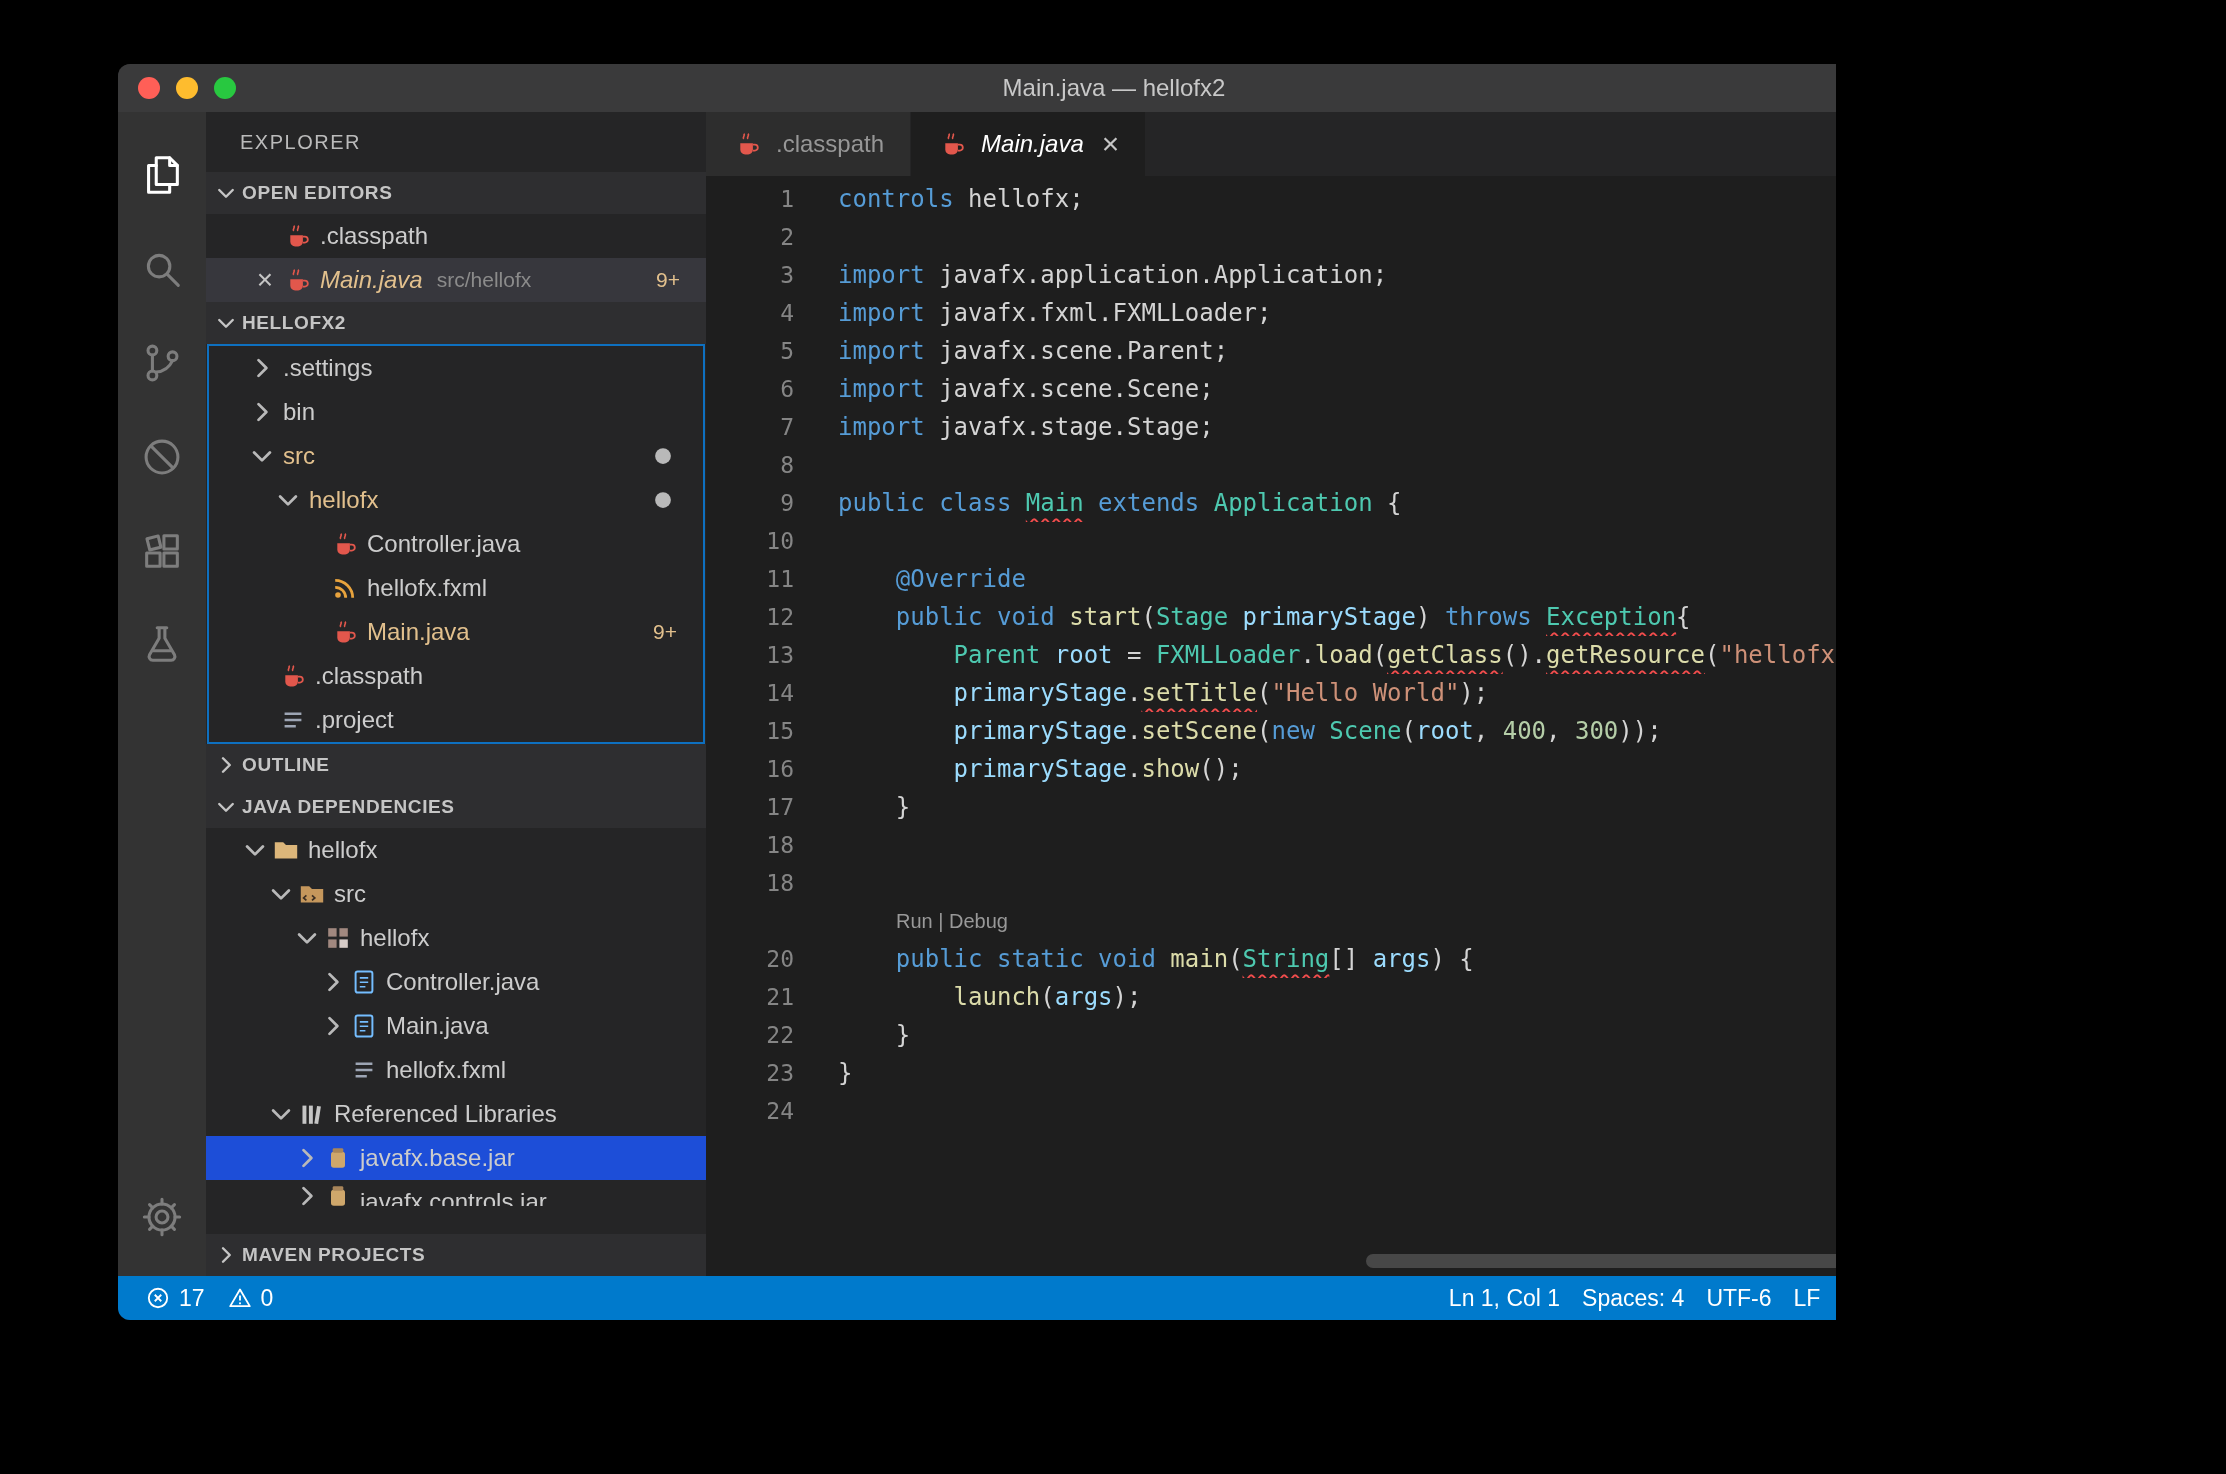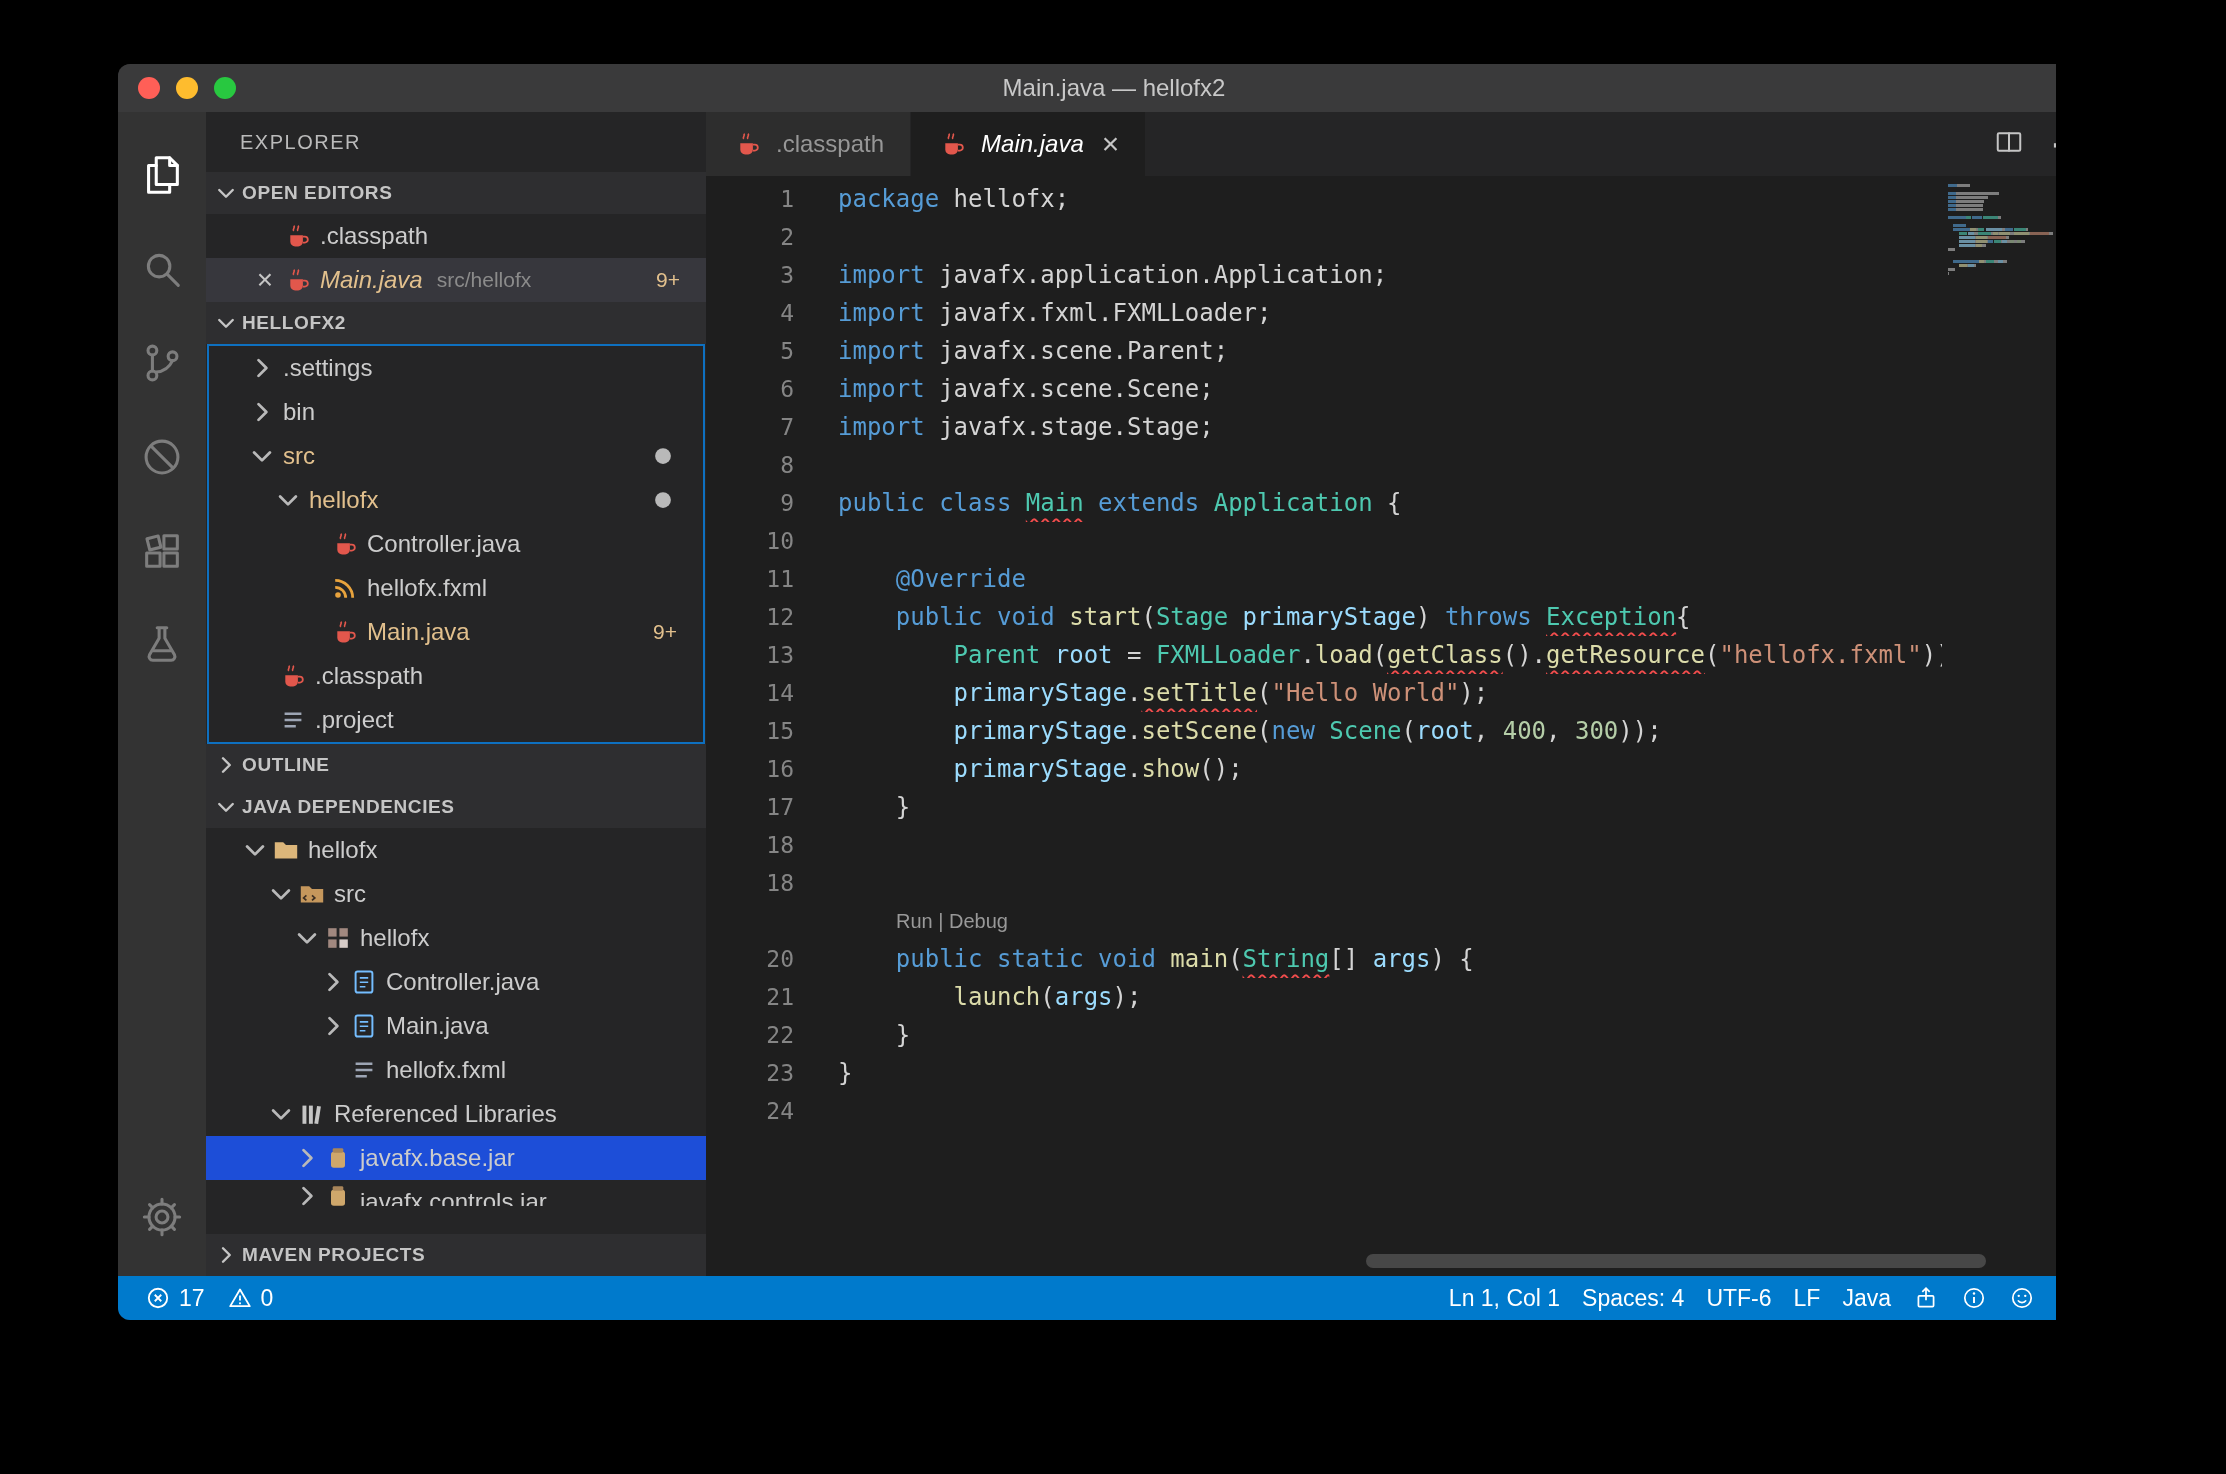--- a/index.html
+++ b/index.html
@@ -1,17 +1,17 @@
 <!DOCTYPE html>
 <html><head>
 <meta charset="utf-8">
 <style>
   *{margin:0;padding:0;box-sizing:border-box}
   html,body{background:#000;width:2226px;height:1474px}
-  .screen{position:relative;width:2056px;height:1474px;background:#000;overflow:hidden;
+  .screen{position:relative;width:1836px;height:1474px;background:#000;overflow:hidden;
           font-family:"Liberation Sans",sans-serif;}
   .window{position:absolute;left:118px;top:64px;width:1992px;height:1256px;border-radius:12px;
           overflow:hidden;background:#1e1e1e;display:flex;flex-direction:column;
           box-shadow:0 40px 120px rgba(0,0,0,.8)}
   
   .titlebar{height:48px;background:#3a3a3b;position:relative;display:flex;align-items:center;flex:0 0 auto}
   .traffic{display:flex;gap:16px;padding-left:20px;z-index:2}
   .tl{width:22px;height:22px;border-radius:50%}
   .tl-close{background:#ff5f57}.tl-min{background:#febc2e}.tl-zoom{background:#28c840}
   .window-title{position:absolute;left:0;right:0;text-align:center;color:#c8c8c8;font-size:24px}
@@ -506,21 +506,21 @@
                   <path d="M12 5v14" fill="none" stroke="currentColor" stroke-width="1.6" stroke-linecap="round" stroke-linejoin="round"></path>
                 </svg></span>
             <span class="ellipsis">⋯</span>
           </div>
         </div>
 
         <div class="editor">
           <div class="code" id="code">
               <div class="code-row">
                 <div class="gutter">1</div>
-                <div class="line-text"><span class="tk-k">package</span><span class="tk-p"> hellofx;</span></div>
+                <div class="line-text"><span class="tk-k">controls</span><span class="tk-p"> hellofx;</span></div>
               </div>
               <div class="code-row">
                 <div class="gutter">2</div>
                 <div class="line-text"></div>
               </div>
               <div class="code-row">
                 <div class="gutter">3</div>
                 <div class="line-text"><span class="tk-k">import</span><span class="tk-p"> javafx.application.Application;</span></div>
               </div>
               <div class="code-row">

